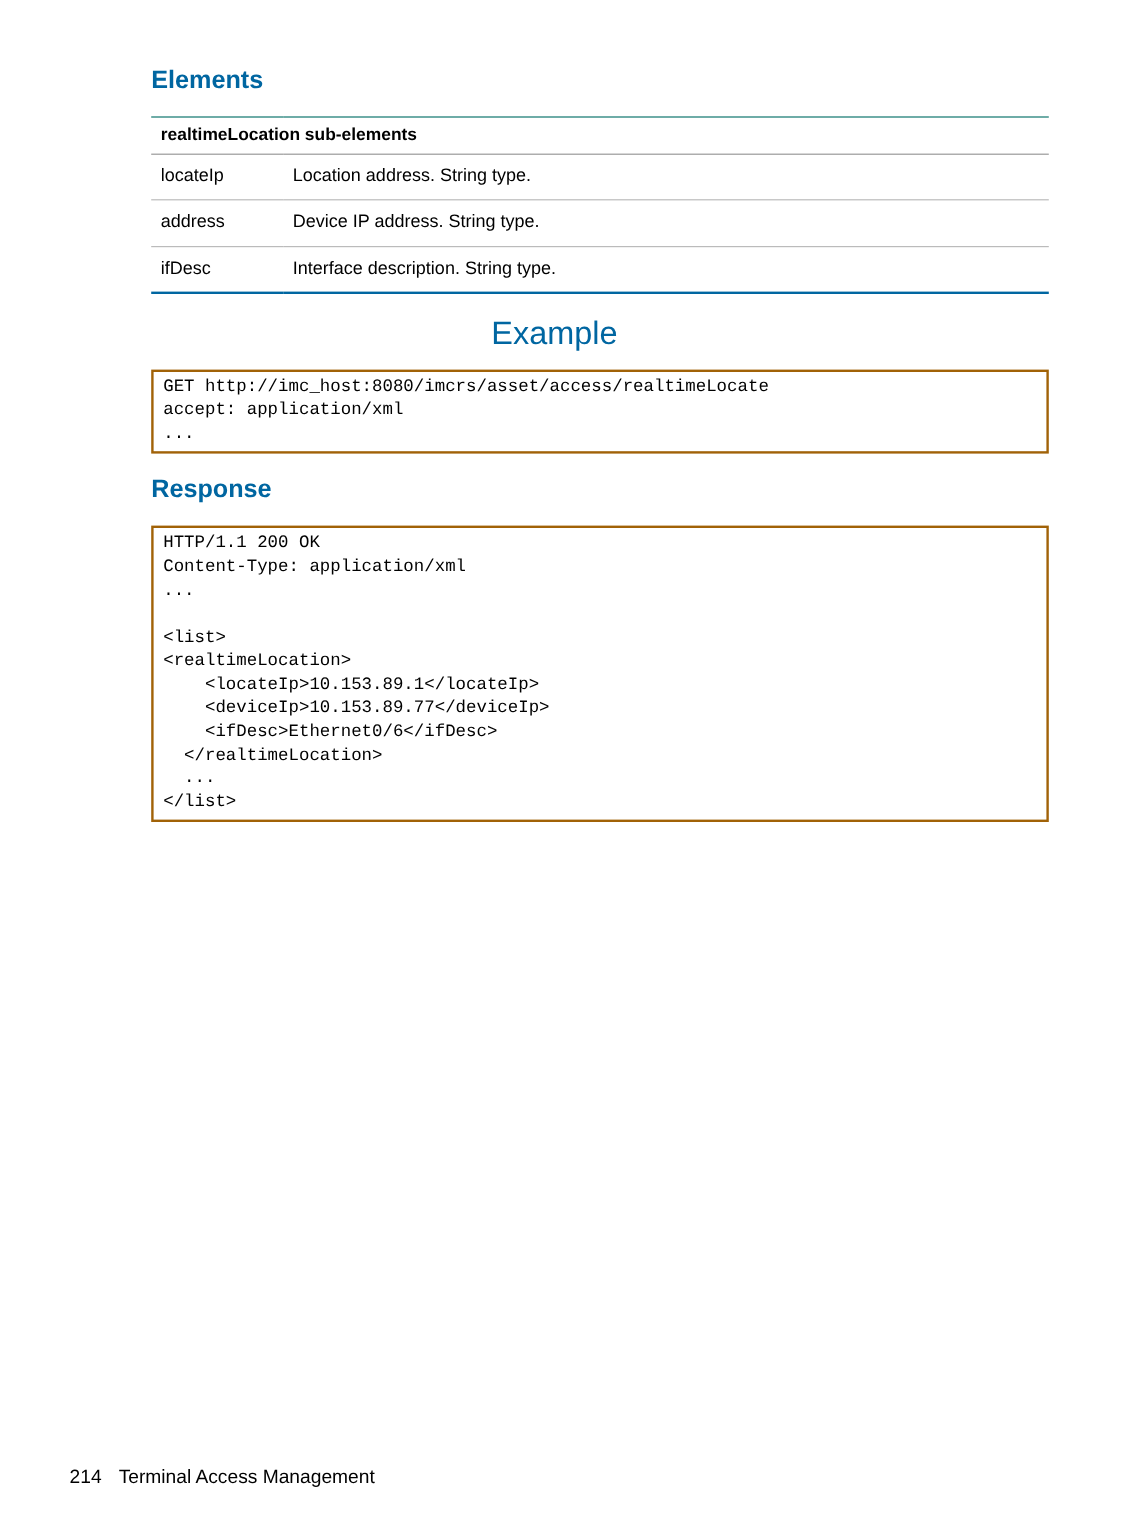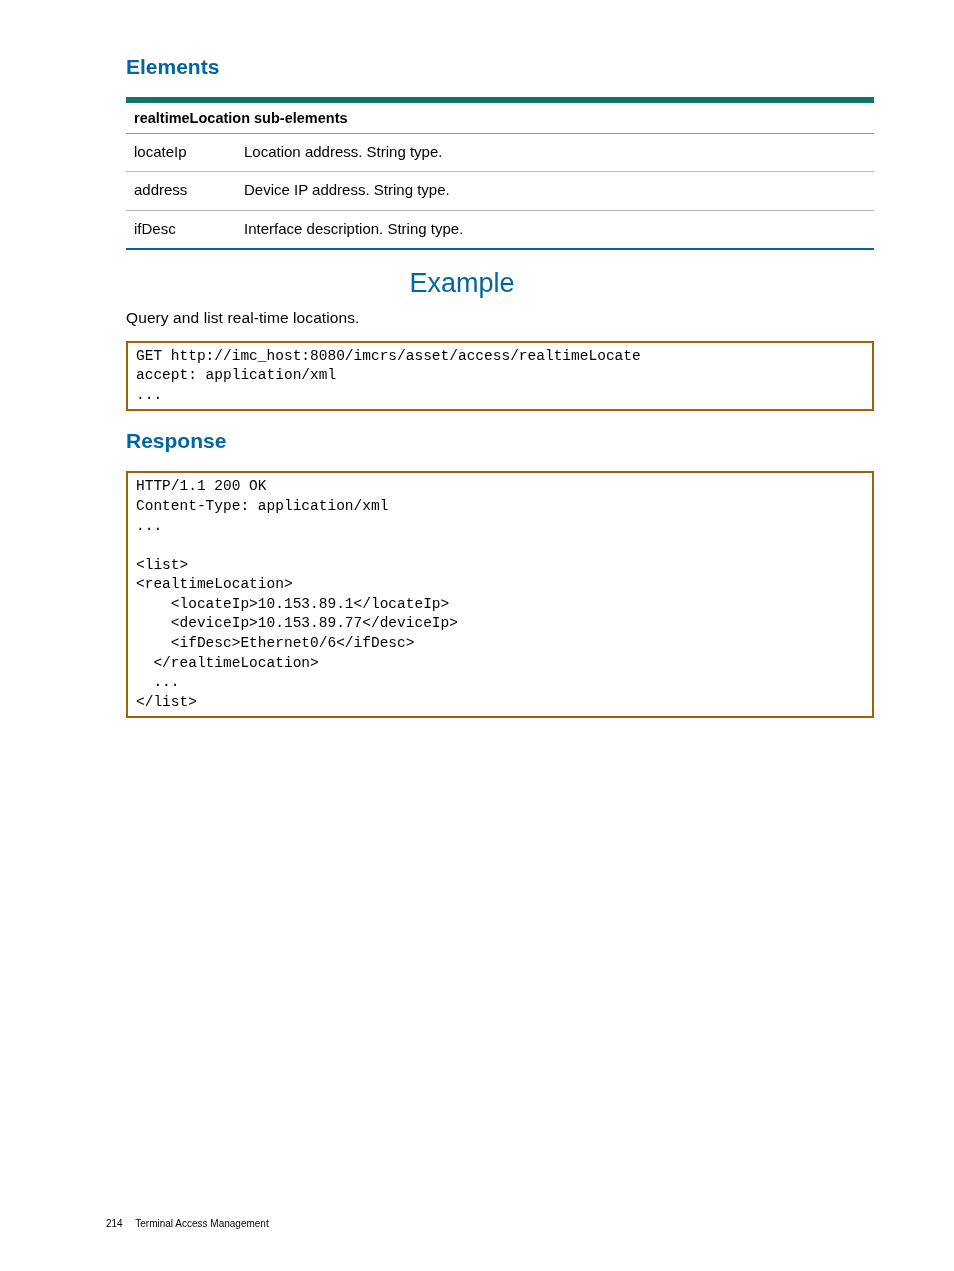--- a/index.html
+++ b/index.html
@@ -33,21 +33,21 @@
     text-align: center;
   }
   .desc {
     font-size: 15.5px;
     margin: 0 0 14px 0;
     letter-spacing: 0.1px;
   }
   table.elements {
     border-collapse: collapse;
     width: 100%;
-    border-top: 6px solid #0f766e;
+    border-top: 1px solid #0f766e;
     border-bottom: 2px solid #0066a1;
     margin-bottom: 18px;
   }
   table.elements th {
     text-align: left;
     font-size: 14.5px;
     font-weight: bold;
     padding: 7px 8px;
     border-bottom: 1px solid #999;
   }
@@ -69,24 +69,23 @@
     padding: 4px 8px 4px 8px;
     font-family: "Courier New", monospace;
     font-size: 14.5px;
     line-height: 1.35;
     white-space: pre;
     margin: 14px 0 18px 0;
     overflow: hidden;
   }
   .footer {
     position: absolute;
-    bottom: 42px;
+    bottom: 30px;
     left: 58px;
-    font-size: 10px;
-    margin-left: 48px;
+    font-size: 16px;
   }
   .footer .pg {
     margin-right: 10px;
   }
 </style>
 </head>
 <body>
 
 <div class="page">
 
@@ -115,21 +114,20 @@
           <td>Interface description.
 String type.</td>
         </tr>
       </tbody>
     </table>
   </div>
 
   <div class="h2">Example</div>
 
   <div class="indent">
-    <p class="desc">Query and list real-time locations.</p>
 
     <div class="codeblock">GET http://imc_host:8080/imcrs/asset/access/realtimeLocate
 accept: application/xml
 ...</div>
 
     <div class="h3">Response</div>
     <div class="codeblock">HTTP/1.1 200 OK
 Content-Type: application/xml
 ...
 

